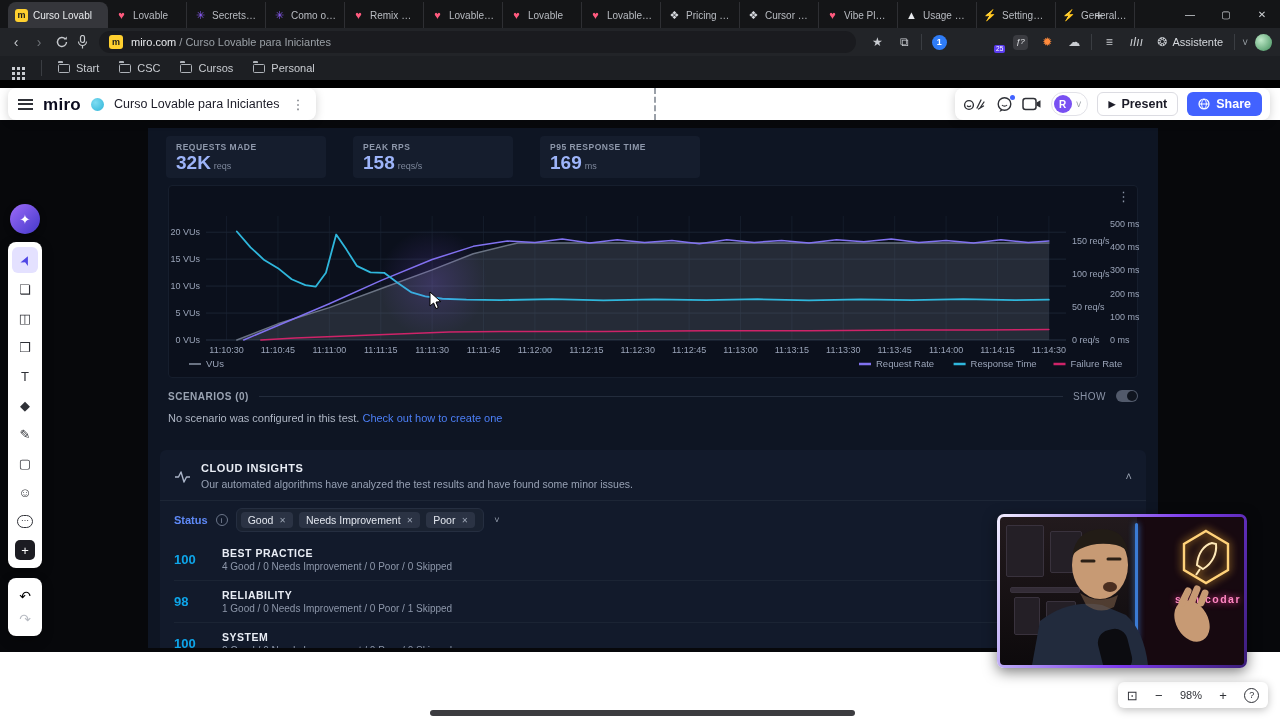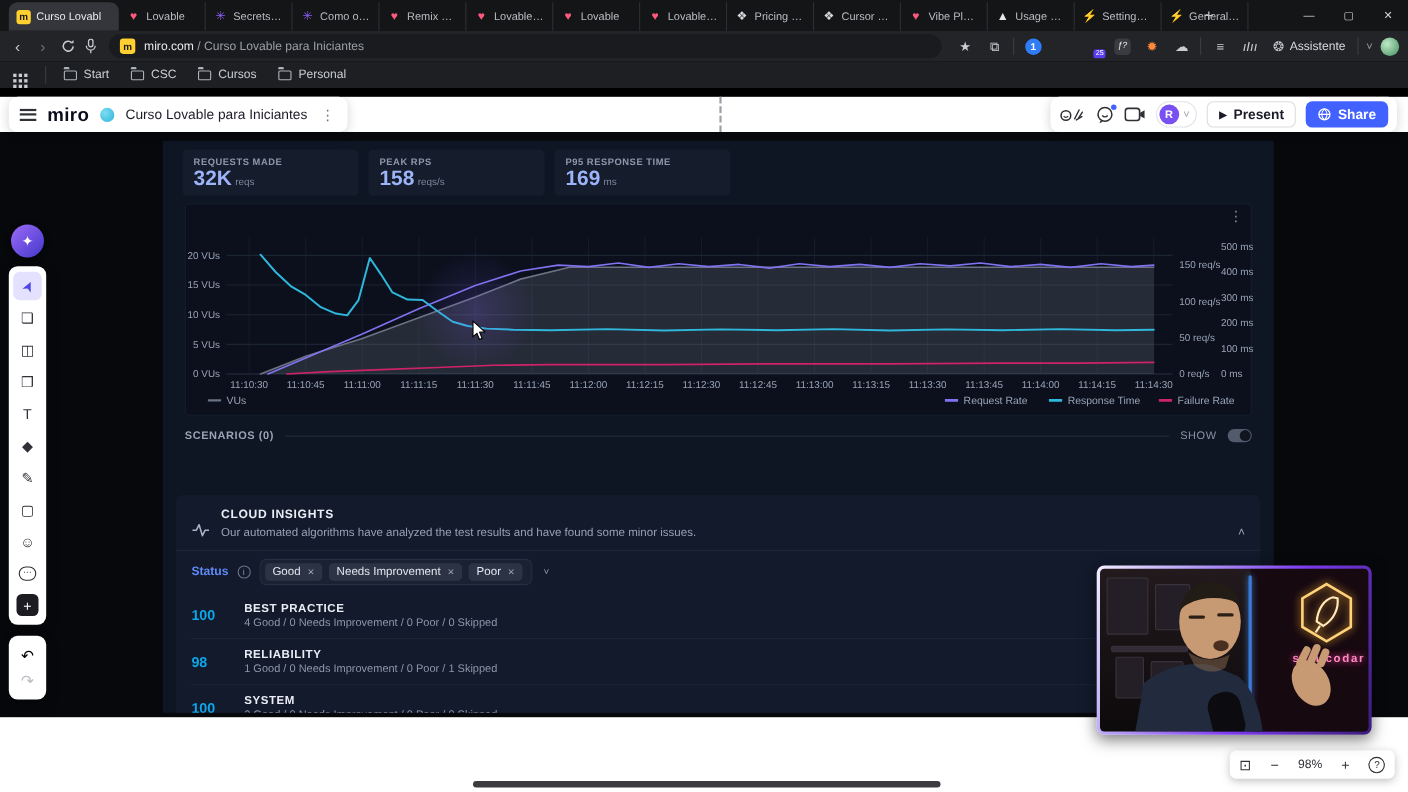--- a/index.html
+++ b/index.html
@@ -57,38 +57,38 @@
   .kebab{color:#6b6f76;font-size:13px;letter-spacing:0;padding:0 2px}
   .hicon{display:flex;align-items:center;justify-content:center;position:relative}
   .ndot{position:absolute;top:-1px;right:-2px;width:5px;height:5px;border-radius:50%;background:#4262ff}
   .avpill{display:flex;align-items:center;gap:4px;border:1px solid #e2e2e8;border-radius:14px;padding:2px 6px 2px 2px}
   .mavatar{width:18px;height:18px;border-radius:50%;background:#7950f2;color:#fff;font-size:10px;font-weight:bold;display:flex;align-items:center;justify-content:center}
   .btn-present{display:flex;align-items:center;gap:6px;border:1px solid #dcdce2;border-radius:6px;height:24px;padding:0 10px;font-size:12.5px;font-weight:bold;color:#1c1c28}
   .btn-share{display:flex;align-items:center;gap:6px;border-radius:6px;height:24px;padding:0 11px;font-size:12.5px;font-weight:bold;color:#fff}
 
   
   .k6{position:absolute;left:148px;top:48px;width:1010px;height:520px;background:#0e1523;overflow:hidden;z-index:2}
-  .stats{position:absolute;left:18px;top:8px;display:flex;gap:9px}
+  .stats{position:absolute;left:18px;top:8px;display:flex;gap:27px}
   .stat{width:160px;height:42px;background:#151d2d;border-radius:4px;padding:6px 10px 0}
   .stat-label{font-size:8.5px;font-weight:bold;color:#8e98ab;letter-spacing:.5px}
   .stat-value{font-size:19px;font-weight:bold;color:#9db4f9;line-height:1.15}
   .stat-unit{font-size:9px;font-weight:normal;color:#7e889c;margin-left:3px}
   .chart-card{position:absolute;left:20px;top:57px;width:970px;height:193px;background:#0b101c;border:1px solid #161e2d;border-radius:4px}
   .chart-card .kebab{position:absolute;right:5px;top:3px;color:#8a93a6;z-index:3}
   .glow{position:absolute;left:209px;top:42px;width:110px;height:110px;border-radius:50%;background:radial-gradient(circle,rgba(139,92,246,.20),rgba(139,92,246,0) 70%);pointer-events:none}
   .scen{position:absolute;left:20px;right:20px;top:262px;display:flex;align-items:center;gap:10px}
   .scen-title{font-size:10px;font-weight:bold;color:#9aa3b2;letter-spacing:.5px}
   .rule{flex:1;height:1px;background:#232c3c}
   .show-lbl{font-size:10px;color:#8a93a6;letter-spacing:.5px}
   .toggle{width:22px;height:12px;border-radius:6px;background:#525a6b;position:relative}
   .toggle .knob{position:absolute;right:1px;top:1px;width:10px;height:10px;border-radius:50%;background:#10151f}
   .scen-empty{position:absolute;left:20px;top:284px;font-size:11px;color:#aeb6c4}
   .scen-empty a{color:#4c7ff7;text-decoration:none}
   .insights{position:absolute;left:12px;top:322px;width:986px;height:240px;background:#121a2b;border-radius:6px}
-  .ins-head{display:flex;align-items:flex-end;gap:10px;padding:12px 14px 0}
+  .ins-head{display:flex;align-items:center;gap:10px;padding:12px 14px 0}
   .ins-title{font-size:11px;font-weight:bold;color:#e9edf5;letter-spacing:.6px}
   .ins-sub{font-size:10.5px;color:#97a1b4;margin-top:4px}
   .ins-chev{margin-left:auto;color:#9aa3b2;font-size:11px}
   .ins-hr{height:1px;background:#1d2636;margin-top:10px}
   .status-row{display:flex;align-items:center;gap:8px;padding:7px 14px}
   .status-lbl{font-size:11px;font-weight:bold;color:#5f8af8}
   .info-i{width:12px;height:12px;border:1px solid #6a7488;border-radius:50%;color:#8a93a6;font-size:8px;display:flex;align-items:center;justify-content:center}
   .chipbox{display:flex;align-items:center;gap:6px;background:#1a2231;border:1px solid #252e40;border-radius:6px;padding:3px 8px 3px 4px}
   .chip{display:flex;align-items:center;gap:6px;background:#2b3344;border-radius:4px;padding:2px 7px;font-size:10.5px;color:#e2e6ee}
   .chip .x{color:#9aa3b2;font-size:8px}
@@ -438,20 +438,24 @@
       </div>
 
       <div class="scen">
         <span class="scen-title">SCENARIOS (0)</span>
         <span class="rule"></span>
         <span class="show-lbl">SHOW</span>
         <span class="toggle">
             <span class="knob"></span>
           </span>
       </div>
+      <div class="scen-empty">
+        <span>No scenario was configured in this test.</span>
+        <a href="#">Check out how to create one</a>
+      </div>
 
       <div class="insights">
         <div class="ins-head">
           <svg width="17" height="16" viewBox="0 0 17 16" style="margin-top:2px">
               <path d="M1 8h3.5L7 3l3 10 2.5-5H16" fill="none" stroke="#aab4c8" stroke-width="1.4" stroke-linejoin="round"></path>
             </svg>
           <div>
             <div class="ins-title">CLOUD INSIGHTS</div>
             <div class="ins-sub">Our automated algorithms have analyzed the test results and have found some minor issues.</div>
           </div>

